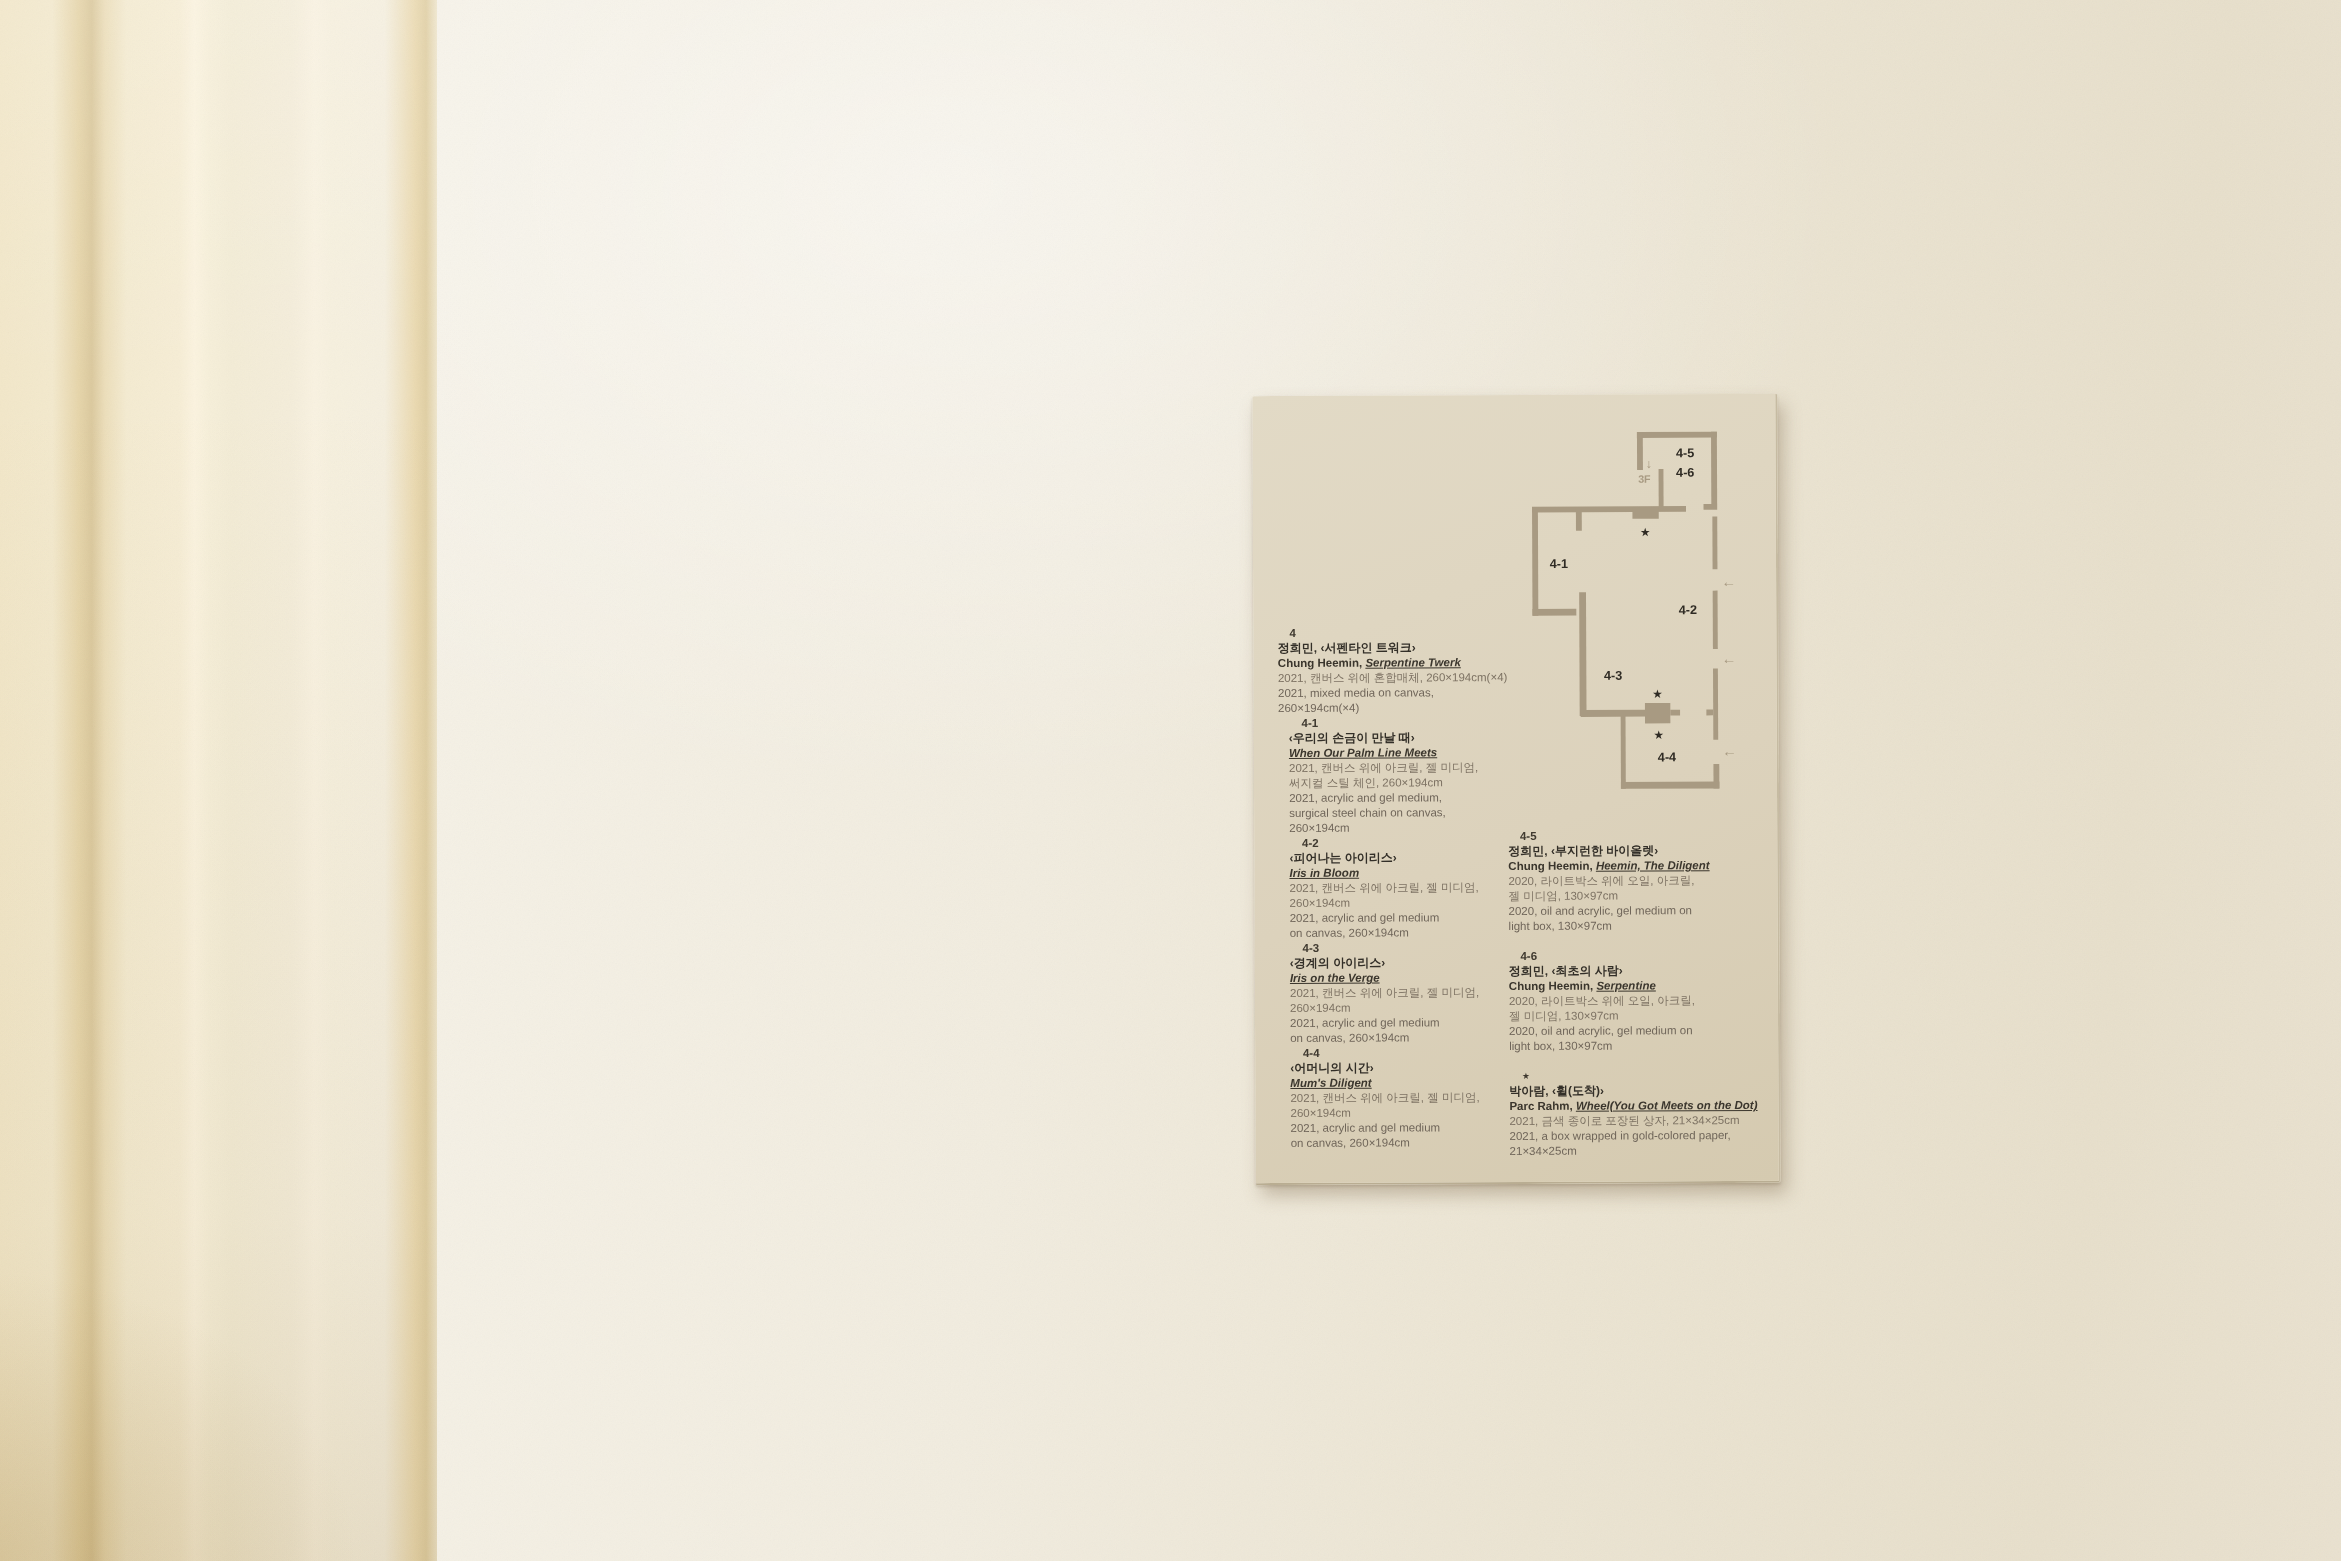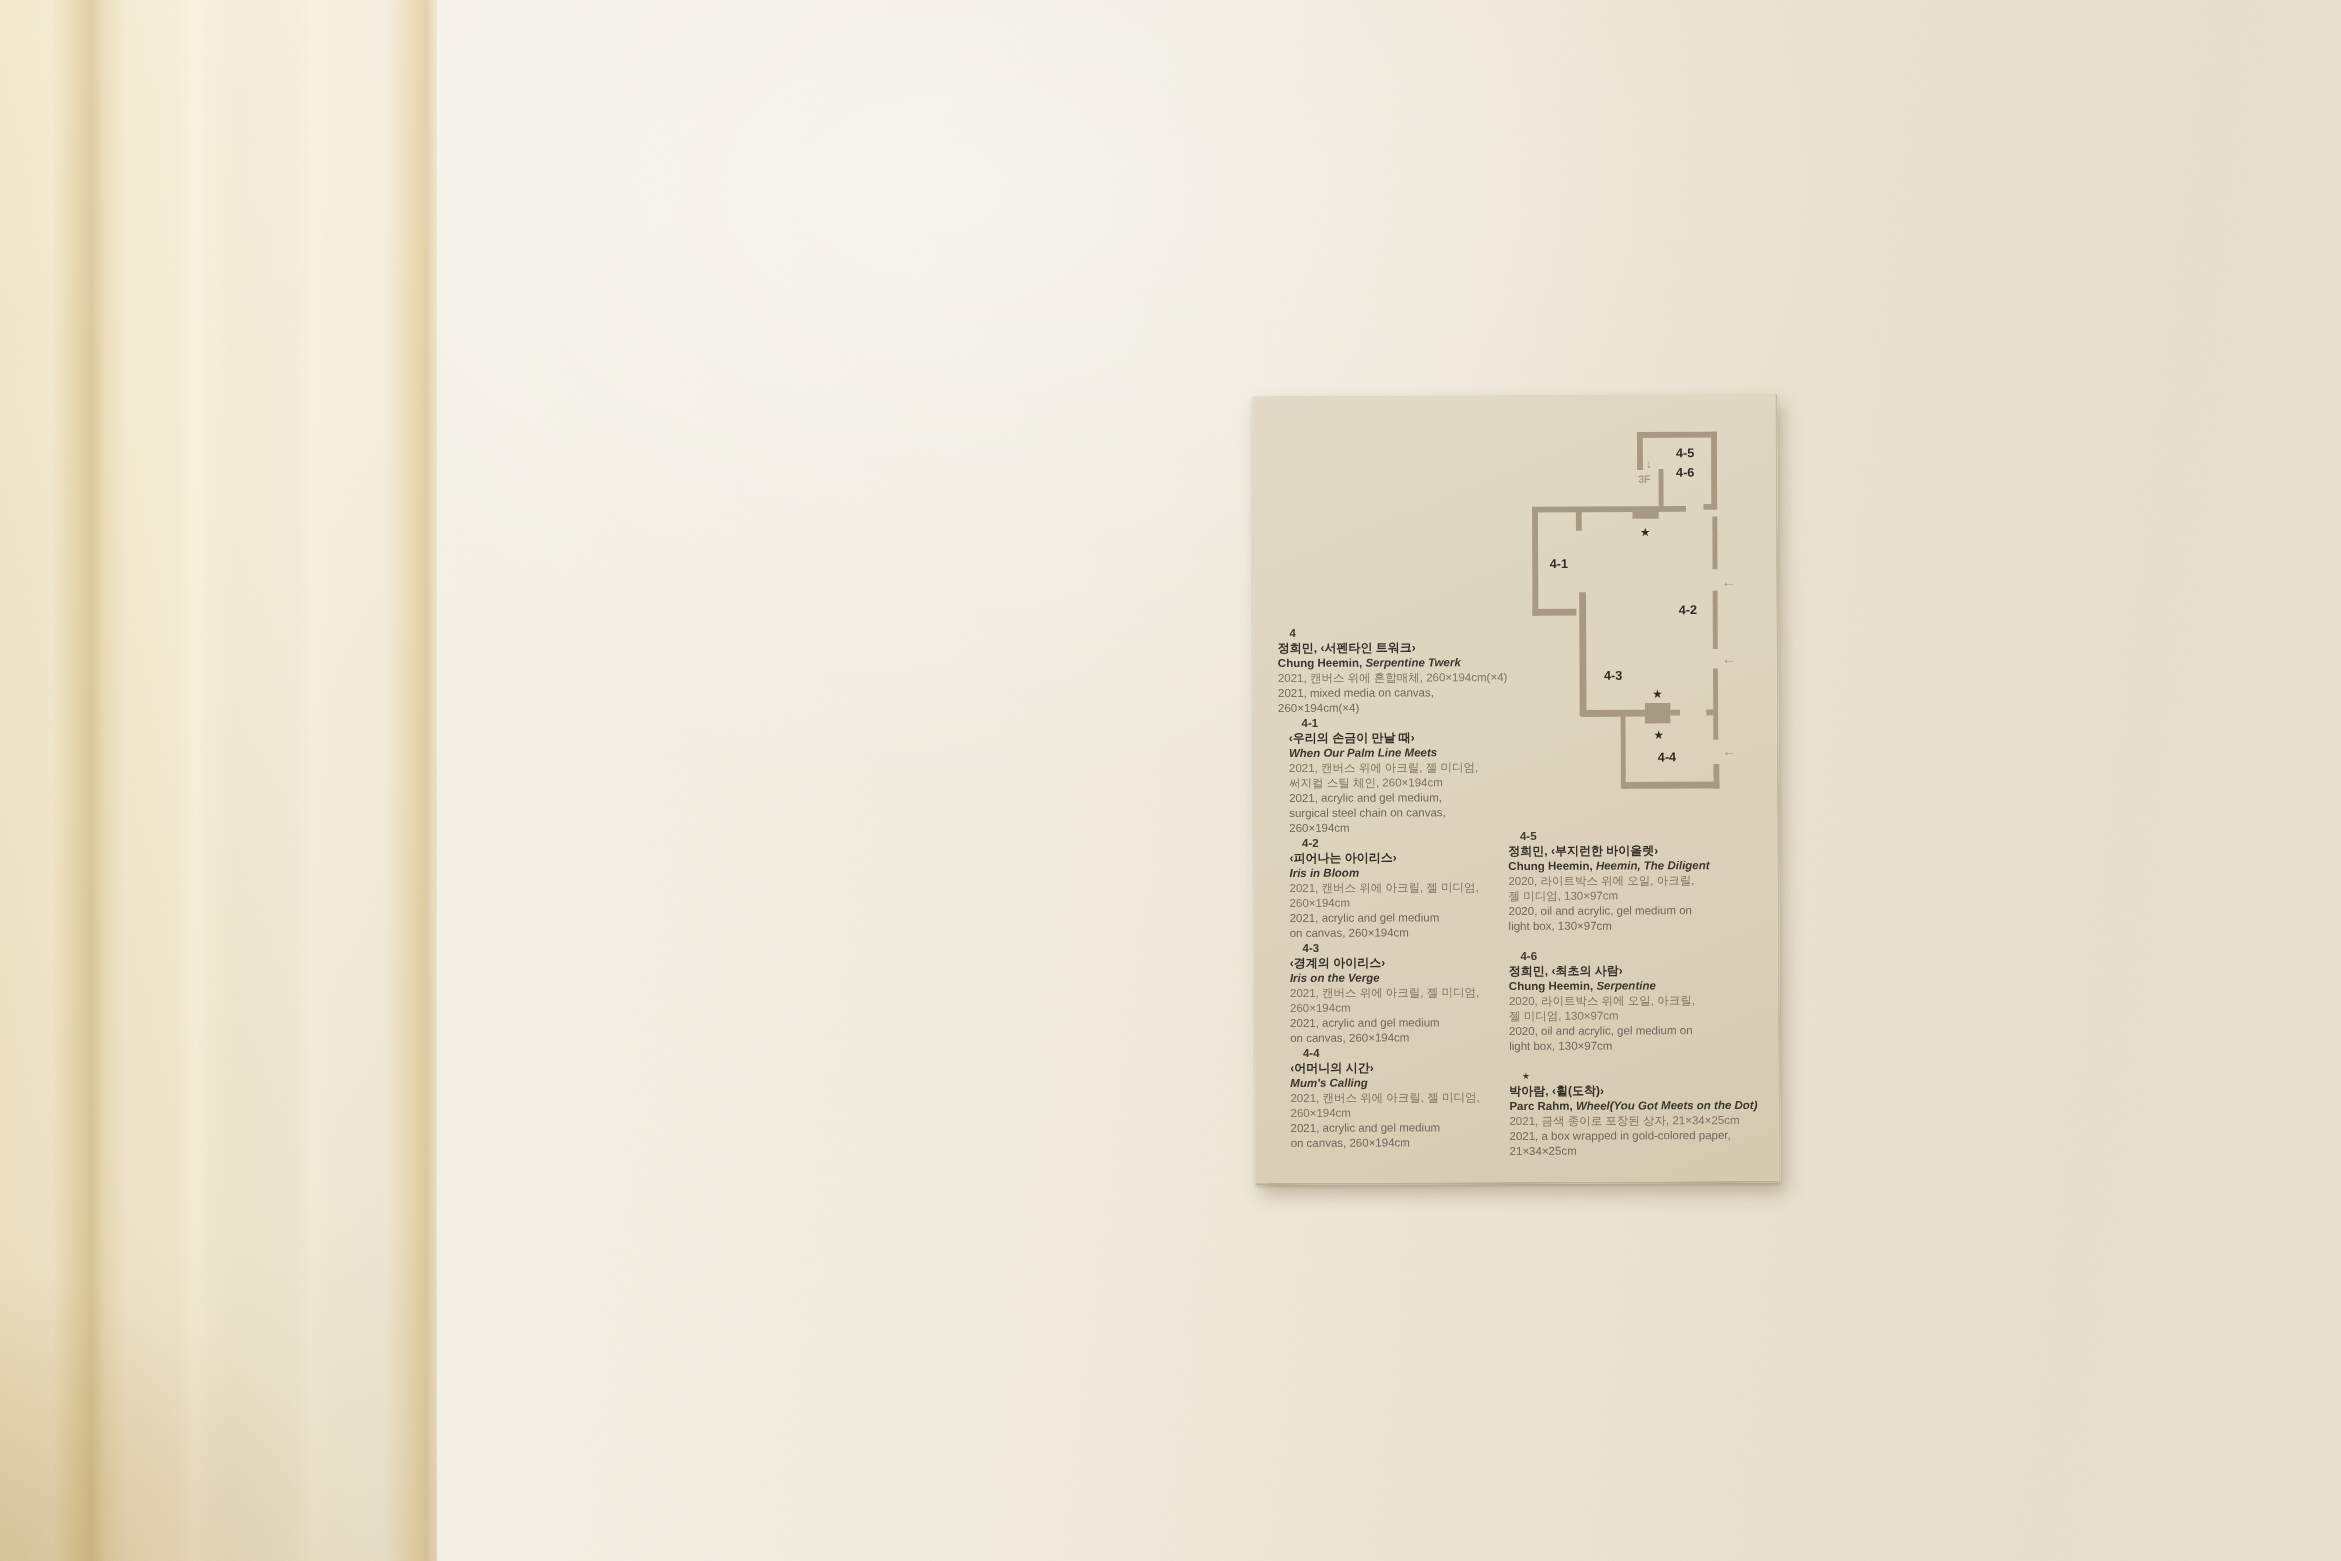--- a/index.html
+++ b/index.html
@@ -32,21 +32,21 @@
   .plan{position:absolute;left:238px;top:24.4px;width:293px;height:382px;}
   .plan text{font-family:"Liberation Sans",sans-serif;}
   .col{position:absolute;}
   .col-left{left:24.4px;top:230px;}
   .col-right{left:254px;top:434px;}
   .ln{height:15px;line-height:15px;font-size:11.5px;white-space:nowrap;}
   .k-num,.k-num2{font-weight:700;color:#403a30;padding-left:11.7px;}
   .k-num2{padding-left:23.4px;}
   .k-kr-t{font-weight:700;color:#332f28;font-size:12px;}
   .k-en-t{font-weight:700;color:#3b362d;}
-  .it{font-style:italic;}
+  .it{font-style:italic;text-decoration:underline;}
   .k-kr-d{color:#7d7263;}
   .k-en-d{color:#70665a;}
   .k-star{color:#403a30;font-size:8.8px;padding-left:12.7px;}
   .sub{padding-left:10.7px;}
 </style>
 </head>
 <body>
 
 <div class="stage">
   <div class="wall"></div>
@@ -138,21 +138,21 @@
         <div class="ln k-en-d sub">on canvas, 260×194cm</div>
         <div class="ln k-num2">4-3</div>
         <div class="ln k-kr-t sub">‹경계의 아이리스›</div>
         <div class="ln k-en-t sub"><span class="it">Iris on the Verge</span></div>
         <div class="ln k-kr-d sub">2021, 캔버스 위에 아크릴, 젤 미디엄,</div>
         <div class="ln k-kr-d sub">260×194cm</div>
         <div class="ln k-en-d sub">2021, acrylic and gel medium</div>
         <div class="ln k-en-d sub">on canvas, 260×194cm</div>
         <div class="ln k-num2">4-4</div>
         <div class="ln k-kr-t sub">‹어머니의 시간›</div>
-        <div class="ln k-en-t sub"><span class="it">Mum's Calling</span></div>
+        <div class="ln k-en-t sub"><span class="it">Mum's Diligent</span></div>
         <div class="ln k-kr-d sub">2021, 캔버스 위에 아크릴, 젤 미디엄,</div>
         <div class="ln k-kr-d sub">260×194cm</div>
         <div class="ln k-en-d sub">2021, acrylic and gel medium</div>
         <div class="ln k-en-d sub">on canvas, 260×194cm</div>
       </div>
     <div class="col col-right" id="col-right">
         <div class="ln k-num">4-5</div>
         <div class="ln k-kr-t">정희민, ‹부지런한 바이올렛›</div>
         <div class="ln k-en-t"><span>Chung Heemin, </span><span class="it">Heemin, The Diligent</span></div>
         <div class="ln k-kr-d">2020, 라이트박스 위에 오일, 아크릴,</div>

